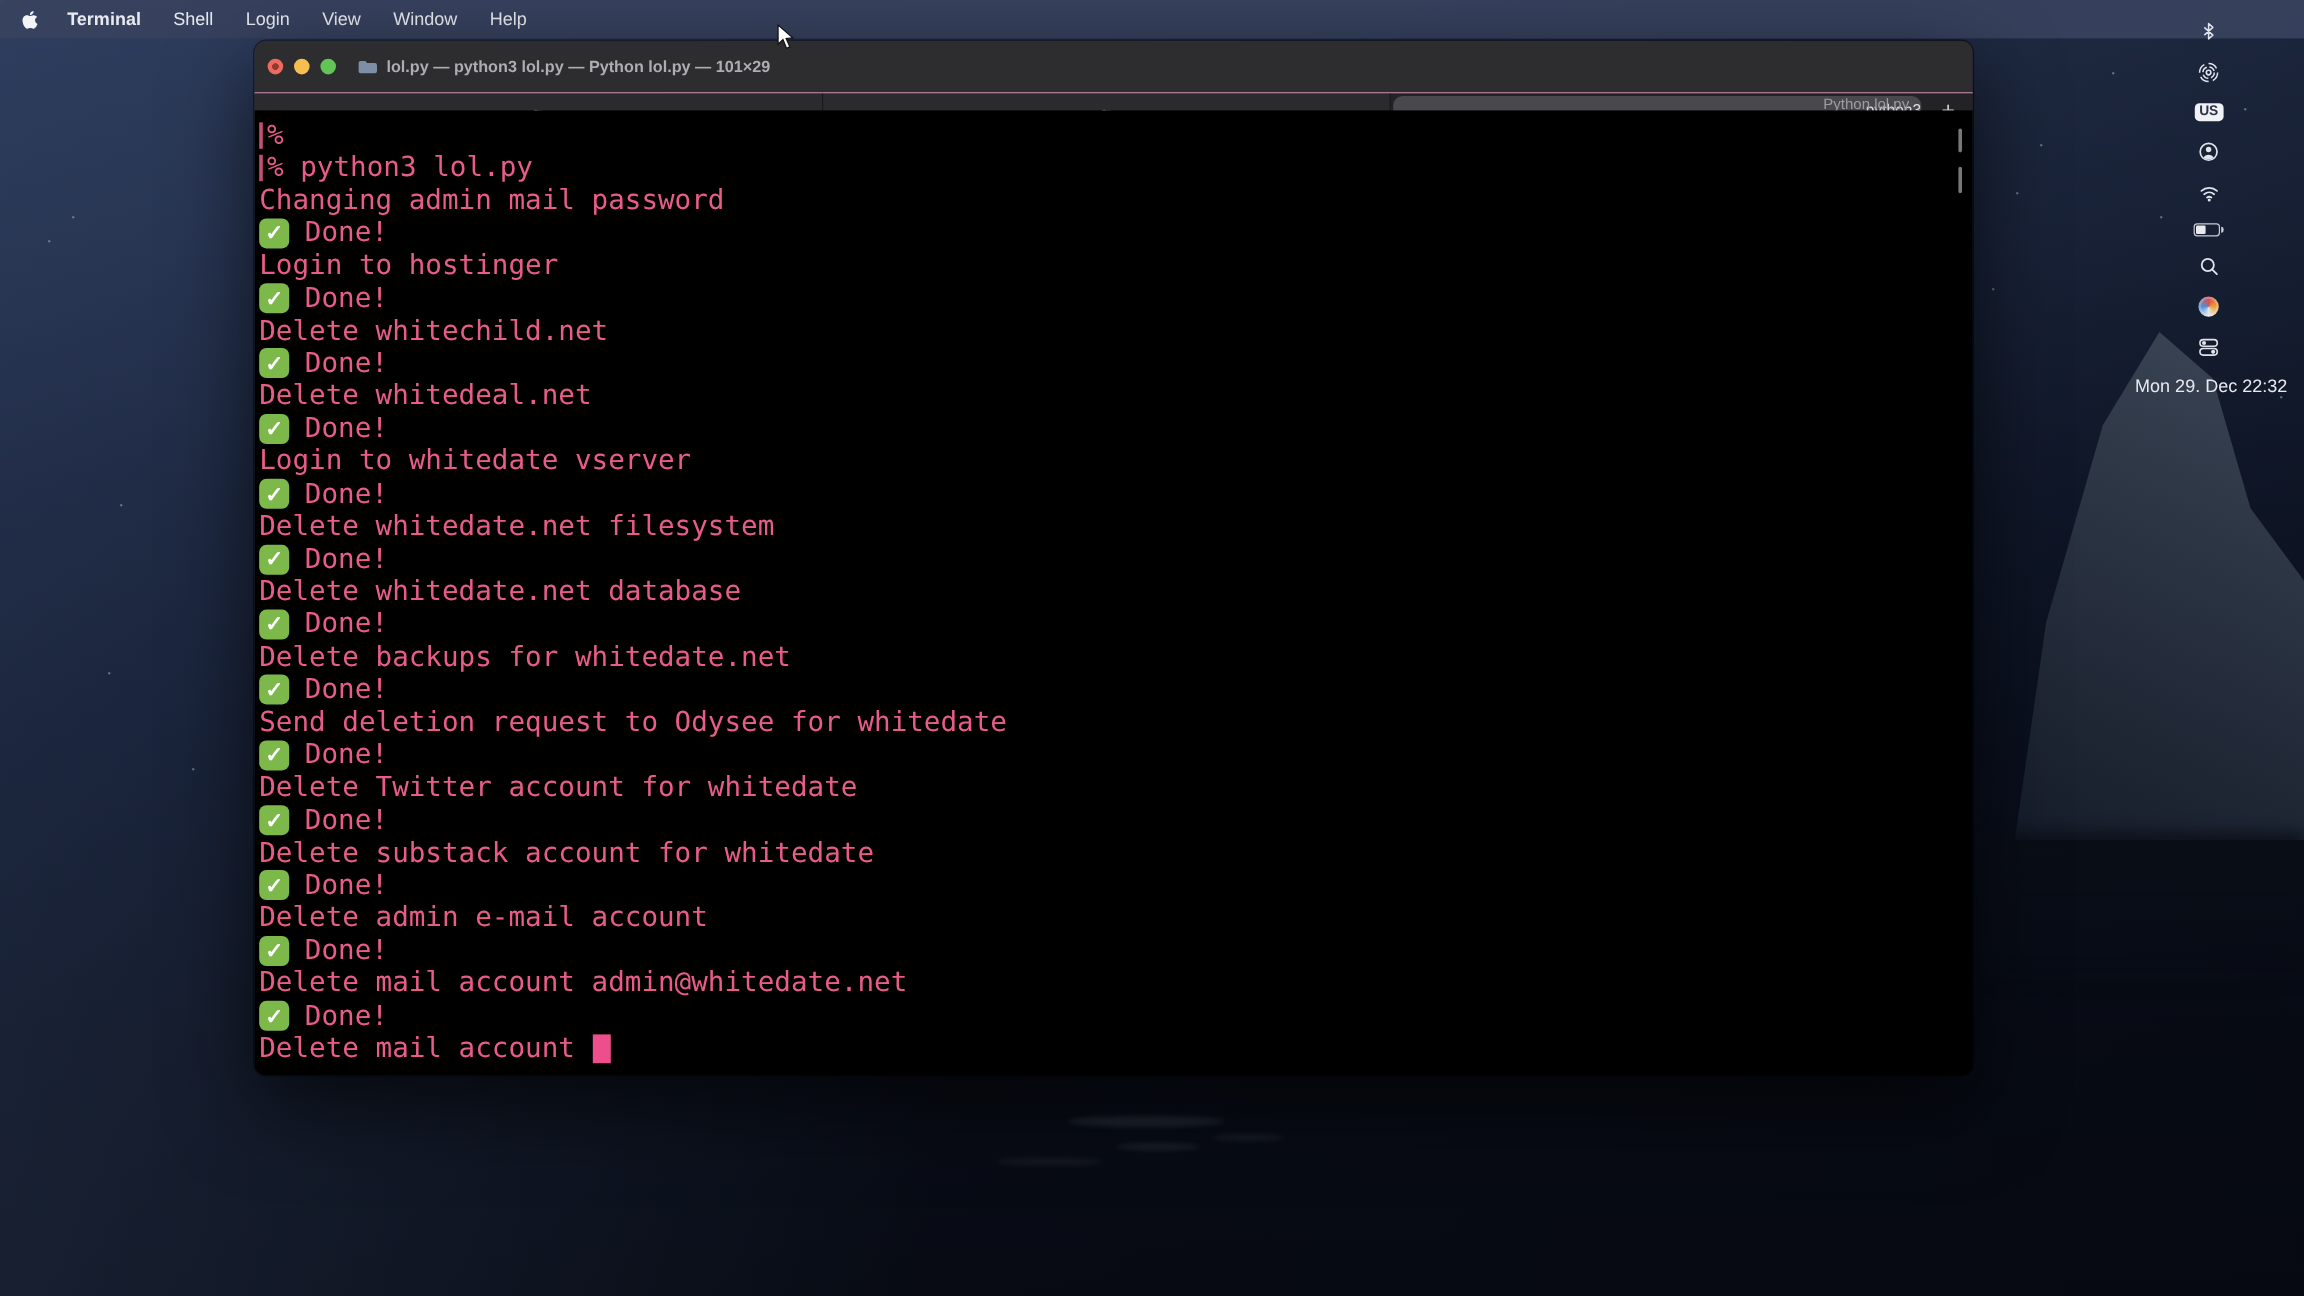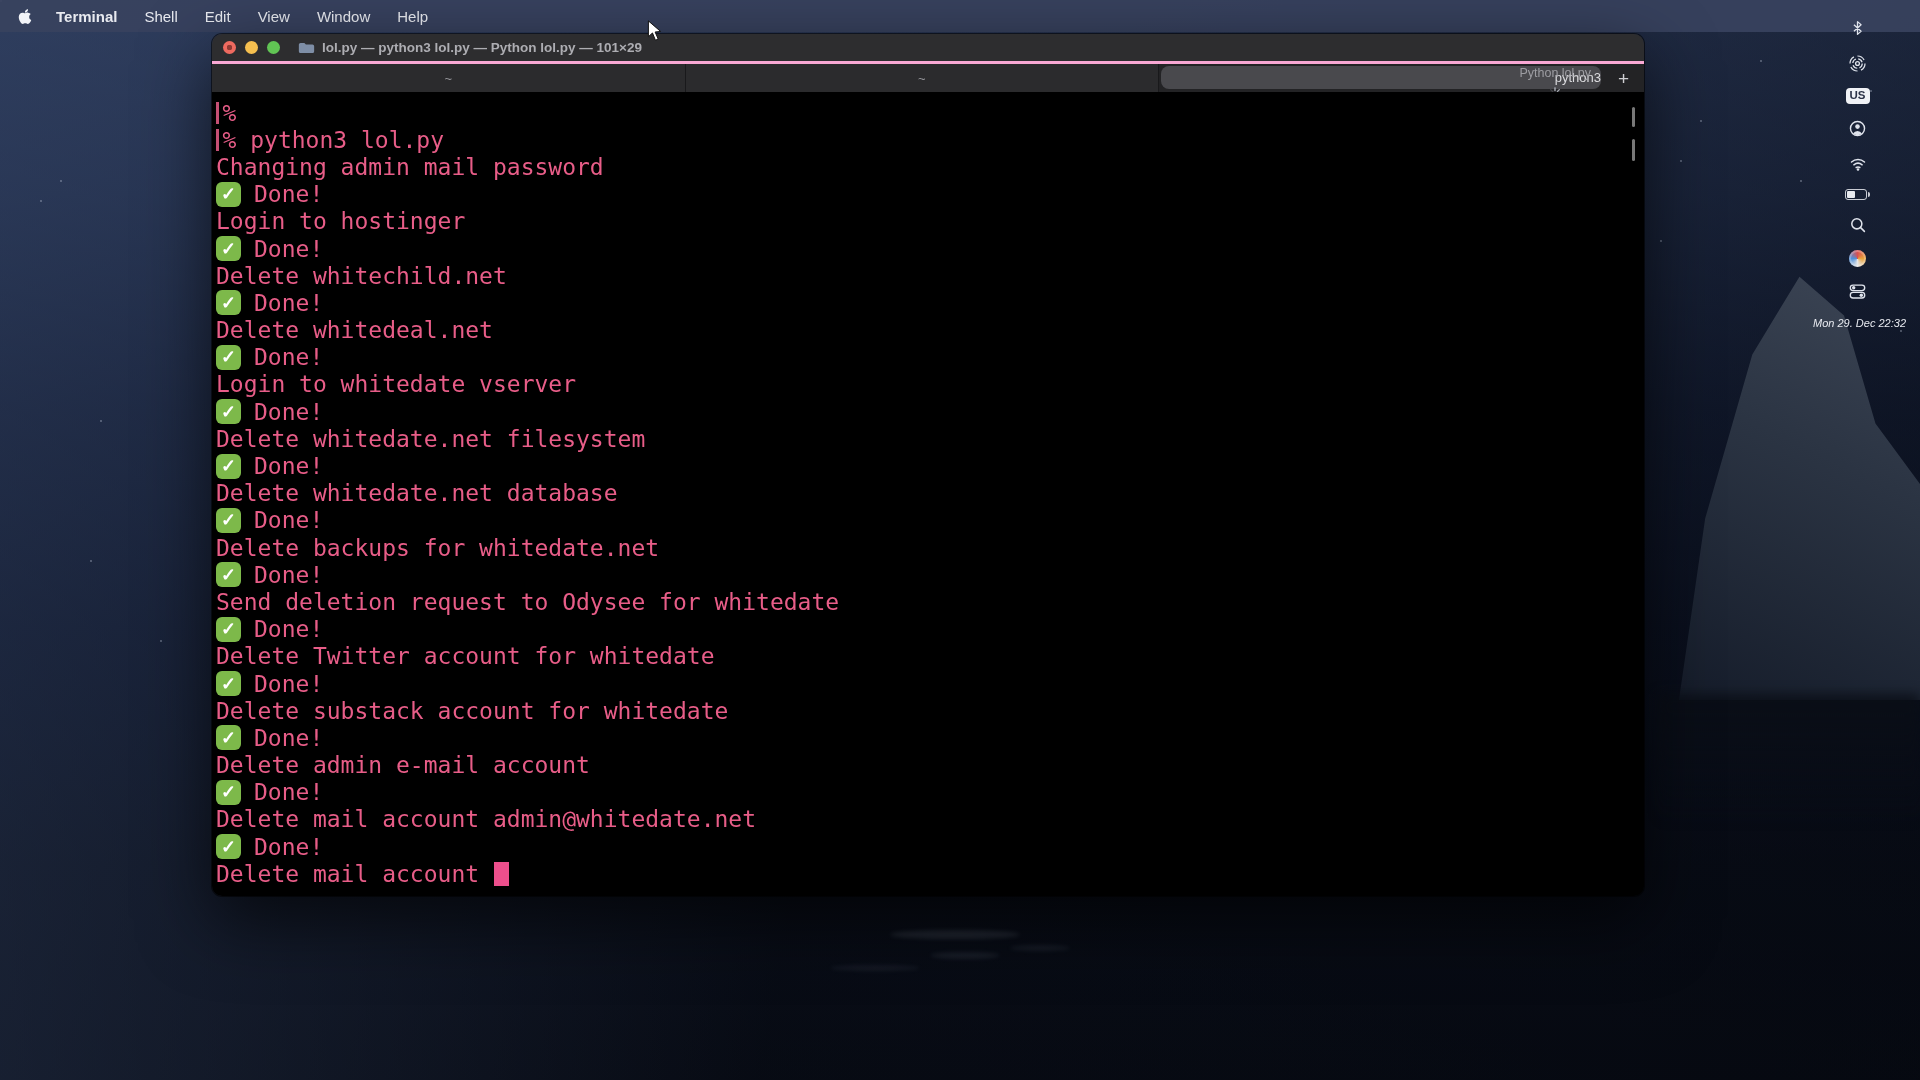--- a/index.html
+++ b/index.html
@@ -42,28 +42,28 @@
     border-radius:4px;padding:2px 4px;line-height:1;}
   .battery{display:flex;align-items:center;}
   .battery .shell{width:22px;height:11px;border:1.5px solid rgba(232,234,240,.85);
     border-radius:3px;padding:1px;box-sizing:border-box;}
   .battery .fill{width:45%;height:100%;background:#e8eaf0;border-radius:1px;}
   .battery .nub{width:2px;height:5px;background:rgba(232,234,240,.85);
     border-radius:0 2px 2px 0;margin-left:1px;}
   .color-dot{width:17px;height:17px;border-radius:50%;
     background:conic-gradient(#d95050,#e9a23b,#e6e6e6,#4f90d9,#d95050);
     box-shadow:inset 0 0 0 2px rgba(255,255,255,.25);}
-  .clock{font-size:11px;margin-left:4px;white-space:nowrap;font-style:italic;}
+  .clock{font-size:15px;margin-left:4px;white-space:nowrap;}
 
   
   .window{position:absolute;left:212px;top:34px;width:1432px;height:862px;
     border-radius:10px;overflow:hidden;
     box-shadow:0 25px 70px rgba(0,0,0,.65), 0 0 0 1px rgba(0,0,0,.55);}
-  .titlebar{height:30px;background:#2d2d2f;display:flex;align-items:center;
-    border-bottom:3px solid #f9a8d4;box-sizing:border-box;text-align:center;}
+  .titlebar{height:44px;background:#2d2d2f;display:flex;align-items:center;
+    border-bottom:1px solid #f9a8d4;box-sizing:border-box;text-align:center;}
   .lights{display:flex;gap:9px;margin-left:11px;}
   .light{width:13px;height:13px;border-radius:50%;}
   .light.close{background:radial-gradient(circle at 50% 50%, #8f3a33 0 2.6px, #ee6a5f 3px);}
   .light.min{background:#f5bf4f;}
   .light.max{background:#61c454;}
   .title-wrap{display:flex;align-items:center;margin-left:18px;gap:7px;min-width:0;}
   .proxy-icon svg{display:block;}
   .win-title{color:#adadb2;font-size:13.5px;font-weight:600;white-space:nowrap;}
 
   .tabbar{height:28px;background:#232325;display:flex;align-items:stretch;}
@@ -112,21 +112,21 @@
 </div>
 
 <div class="menubar">
   <span class="apple">
     <svg width="14" height="17" viewBox="0 0 384 512">
         <path fill="#f2f4f8" d="M318.7 268.7c-.2-36.7 16.4-64.4 50-84.8-18.8-26.9-47.2-41.7-84.7-44.6-35.5-2.8-74.3 20.7-88.5 20.7-15 0-49.4-19.7-76.4-19.7C63.3 140.3 4 183.9 4 272.6q0 39.3 14.4 81.2c12.8 36.7 59 126.7 107.2 125.2 25.2-.6 43-17.9 75.8-17.9 31.8 0 48.3 17.9 76.4 17.9 48.6-.7 90.4-82.5 102.6-119.3-65.2-30.7-61.7-90-61.7-91zM258.1 106.7c27.3-32.4 24.8-61.9 24-72.5-24.1 1.4-52 16.4-67.9 34.9-17.5 19.8-27.8 44.3-25.6 71.9 26.1 2 49.9-11.4 69.5-34.3z"></path>
       </svg>
   </span>
   <span class="menu-item app">Terminal</span>
   <span class="menu-item">Shell</span>
-  <span class="menu-item">Edit</span>
+  <span class="menu-item">Login</span>
   <span class="menu-item">View</span>
   <span class="menu-item">Window</span>
   <span class="menu-item">Help</span>
 
   <span class="status">
     <span class="sicon">
       <svg width="19" height="19" viewBox="0 0 20 20">
           <path d="M6 2.5l3.6 2.7L6 7.9 2.4 5.2zM13.6 2.5l3.6 2.7-3.6 2.7L10 5.2zM6 8.6l3.6 2.7L6 14 2.4 11.3z" fill="#dfe3ec"></path>
           <circle cx="14.2" cy="14" r="4.3" fill="#dfe3ec"></circle>
           <path d="M12.5 12.3l3.4 3.4M15.9 12.3l-3.4 3.4" stroke="#343c50" stroke-width="1.3"></path>

